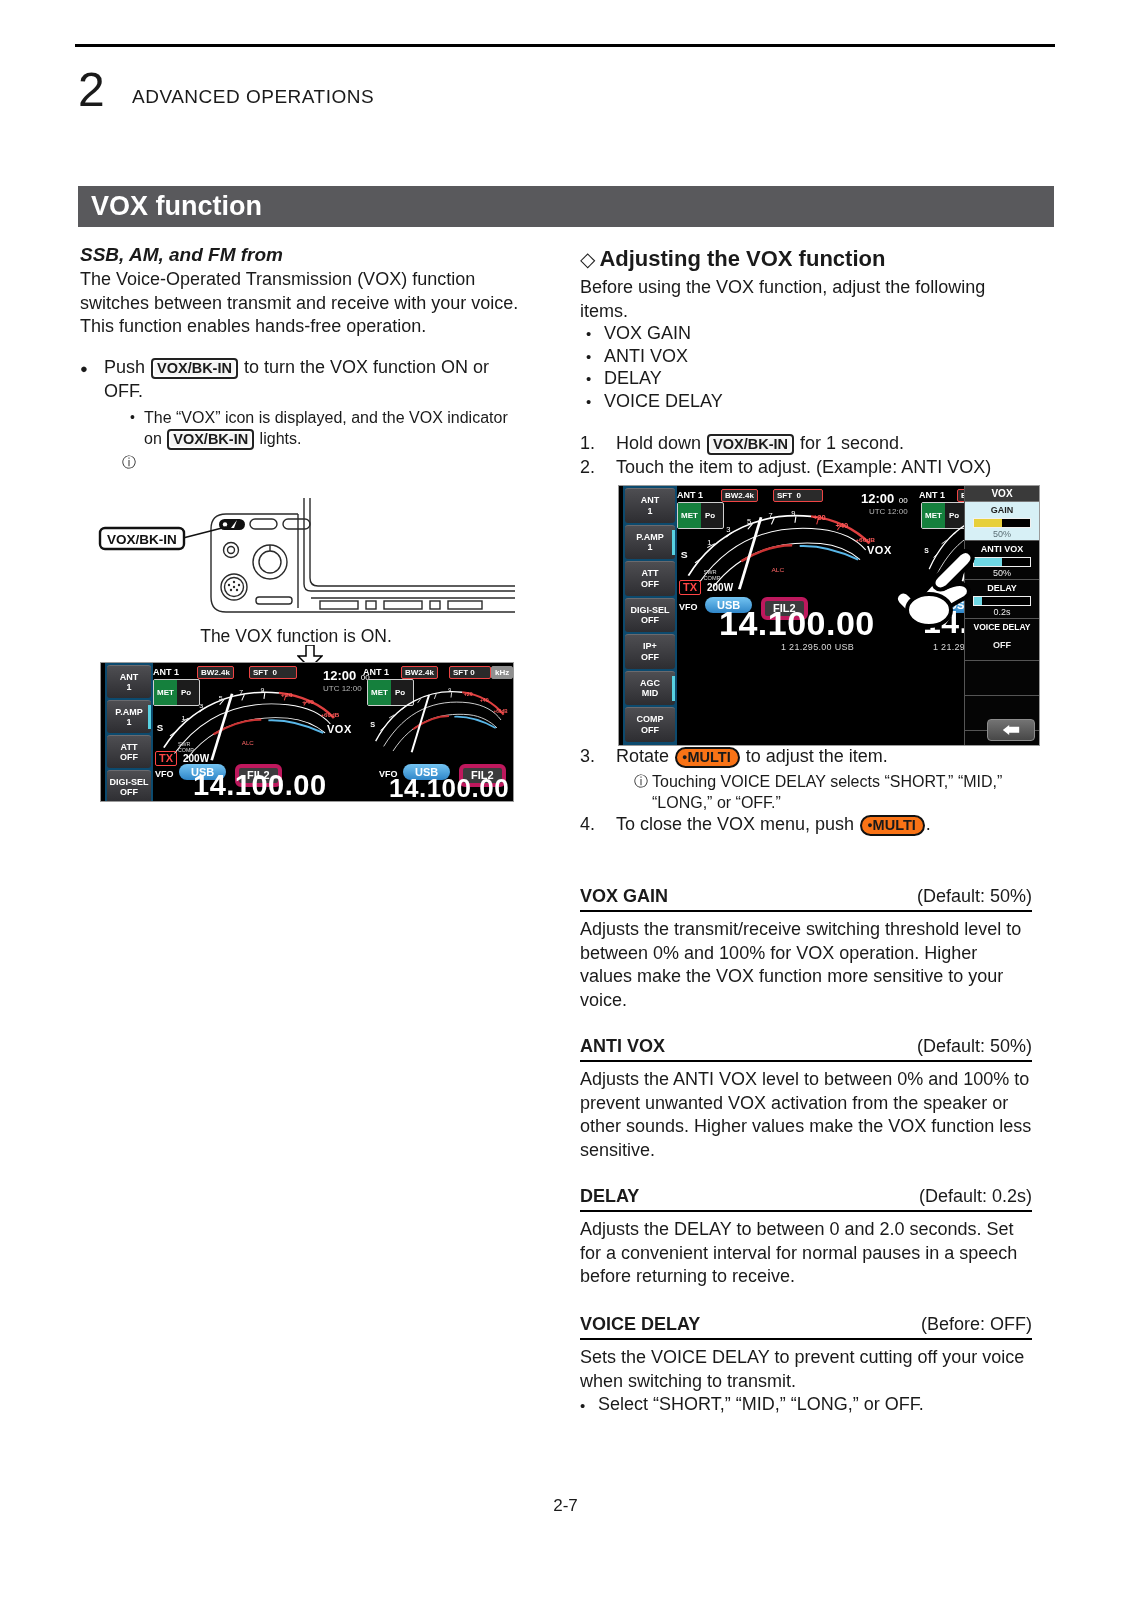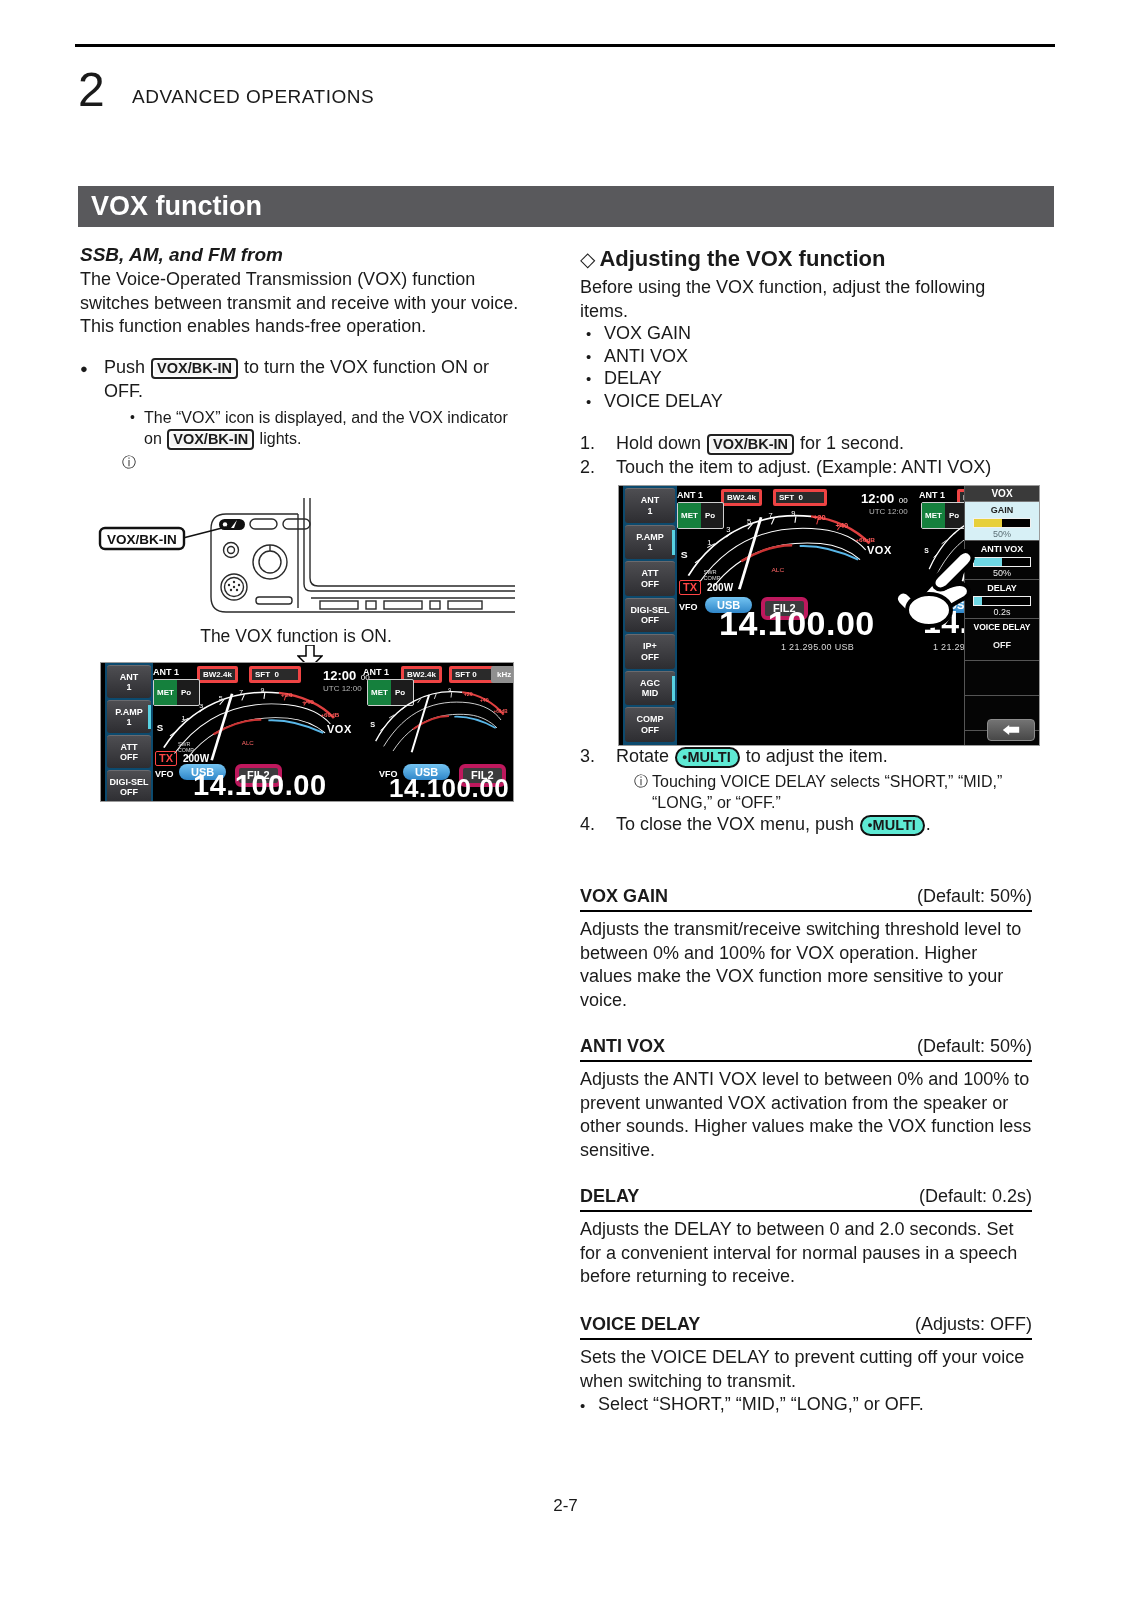--- a/index.html
+++ b/index.html
@@ -18,21 +18,21 @@
   .bullets{left:80px;top:356px;width:448px;font-size:18px;line-height:23.5px;}
   .li{position:relative;padding-left:24px;}
   .li .mk{position:absolute;left:0;top:1px;font-size:13px;}
   .sub{font-size:16px;line-height:21px;padding-left:40px;position:relative;margin-top:4px;}
   .sub .mk{position:absolute;left:26px;top:0;font-size:14px;}
   .note{font-size:16px;line-height:21px;padding-left:36px;position:relative;margin-top:2px;}
   .note .mk{position:absolute;left:18px;top:0;font-size:14px;}
   .key{display:inline-block;border:2px solid #222;border-radius:4px;padding:0 4px;margin:0 1px;
        font-weight:bold;font-size:14.5px;line-height:17px;background:#f4f4f4;box-shadow:inset 0 0 0 1.5px #fff;}
   .key-oval{display:inline-block;border:2px solid #111;border-radius:12px;padding:0 7px 0 5px;margin:0 1px;
-       font-weight:bold;font-size:14.5px;line-height:17px;background:#5eead4;}
+       font-weight:bold;font-size:14.5px;line-height:17px;background:#f97316;}
   .dotsm{font-size:9px;vertical-align:2px;}
   .caption{left:176px;top:626px;width:240px;text-align:center;font-size:17.5px;}
   
   .h-adjust{left:580px;top:246px;font-size:22px;font-weight:bold;}
   .h-adjust .dia{font-weight:normal;font-size:20px;margin-right:4px;}
   .p-adjust{left:580px;top:276px;width:456px;font-size:18px;line-height:23.5px;}
   .adj-list{left:586px;top:322px;font-size:18px;line-height:22.5px;}
   .adj-list .li{padding-left:18px;}
   .adj-list .mk{font-size:15px;}
   .steps{left:580px;top:432px;width:460px;font-size:18px;line-height:23.5px;}
@@ -53,21 +53,21 @@
   .s1{left:100px;top:662px;width:412px;height:138px;}
   .s2{left:618px;top:485px;width:420px;height:259px;}
   .sb{position:absolute;left:4px;top:0;bottom:0;width:48px;background:#0c4a6e;}
   .s2 .sb{width:54px;}
   .sb-item{position:relative;height:32px;margin:2px 2px 0 2px;border-radius:3px;
            background:linear-gradient(#4e4e52,#2d2d31);border-top:1px solid #6a6a6e;
            color:#fff;font-weight:bold;font-size:9px;line-height:10.5px;text-align:center;
            display:flex;flex-direction:column;justify-content:center;}
   .s2 .sb-item{height:33.5px;}
   .sb-accent::after{content:"";position:absolute;right:0;top:4px;bottom:4px;width:3px;background:#58d2e2;}
-  .chip{display:inline-block;border:3px solid #ef4444;background:#2a2a2a;color:#fff;
+  .chip{display:inline-block;border:1px solid #ef4444;background:#2a2a2a;color:#fff;
         font-size:8px;font-weight:bold;padding:0 3px;line-height:11px;border-radius:2px;vertical-align:top;}
   .chip-khz{background:#8f8f8f;border-color:#8f8f8f;color:#fff;}
   .metchip{display:inline-block;border:1px solid #cfcfcf;background:#1c1c1c;color:#fff;
         font-size:8px;font-weight:bold;line-height:11px;border-radius:2px;vertical-align:top;padding:0;}
   .metchip .m1{background:#15803d;padding:7px 3px;display:inline-block;}
   .metchip .m2{padding:0 8px 0 4px;display:inline-block;}
   .lbl{color:#fff;font-size:10px;font-weight:bold;}
   .lbl-sm{color:#fff;font-size:9px;font-weight:bold;}
   .tx-badge{color:#ff4545;border:1.5px solid #ff4545;font-weight:bold;font-size:11px;
             padding:0 3px;line-height:13px;border-radius:2px;display:inline-block;}
@@ -497,21 +497,21 @@
     <div class="sec-head">
       <span class="sec-title">DELAY</span>
       <span class="sec-default">(Default: 0.2s)</span>
     </div>
     <div class="sec-body">Adjusts the DELAY to between 0 and 2.0 seconds. Set for a convenient interval for normal pauses in a speech before returning to receive.</div>
   </div>
 
   <div class="abs section" style="top:1314px;">
     <div class="sec-head">
       <span class="sec-title">VOICE DELAY</span>
-      <span class="sec-default">(Adjusts: OFF)</span>
+      <span class="sec-default">(Before: OFF)</span>
     </div>
     <div class="sec-body">Sets the VOICE DELAY to prevent cutting off your voice when switching to transmit.</div>
     <div class="sec-body li" style="margin-top:0;padding-left:18px;">
       <span class="mk" style="font-size:15px;">•</span>
       <span>Select “SHORT,” “MID,” “LONG,” or OFF.</span>
     </div>
   </div>
 
   <div class="abs footer">2-7</div>
 </div>

